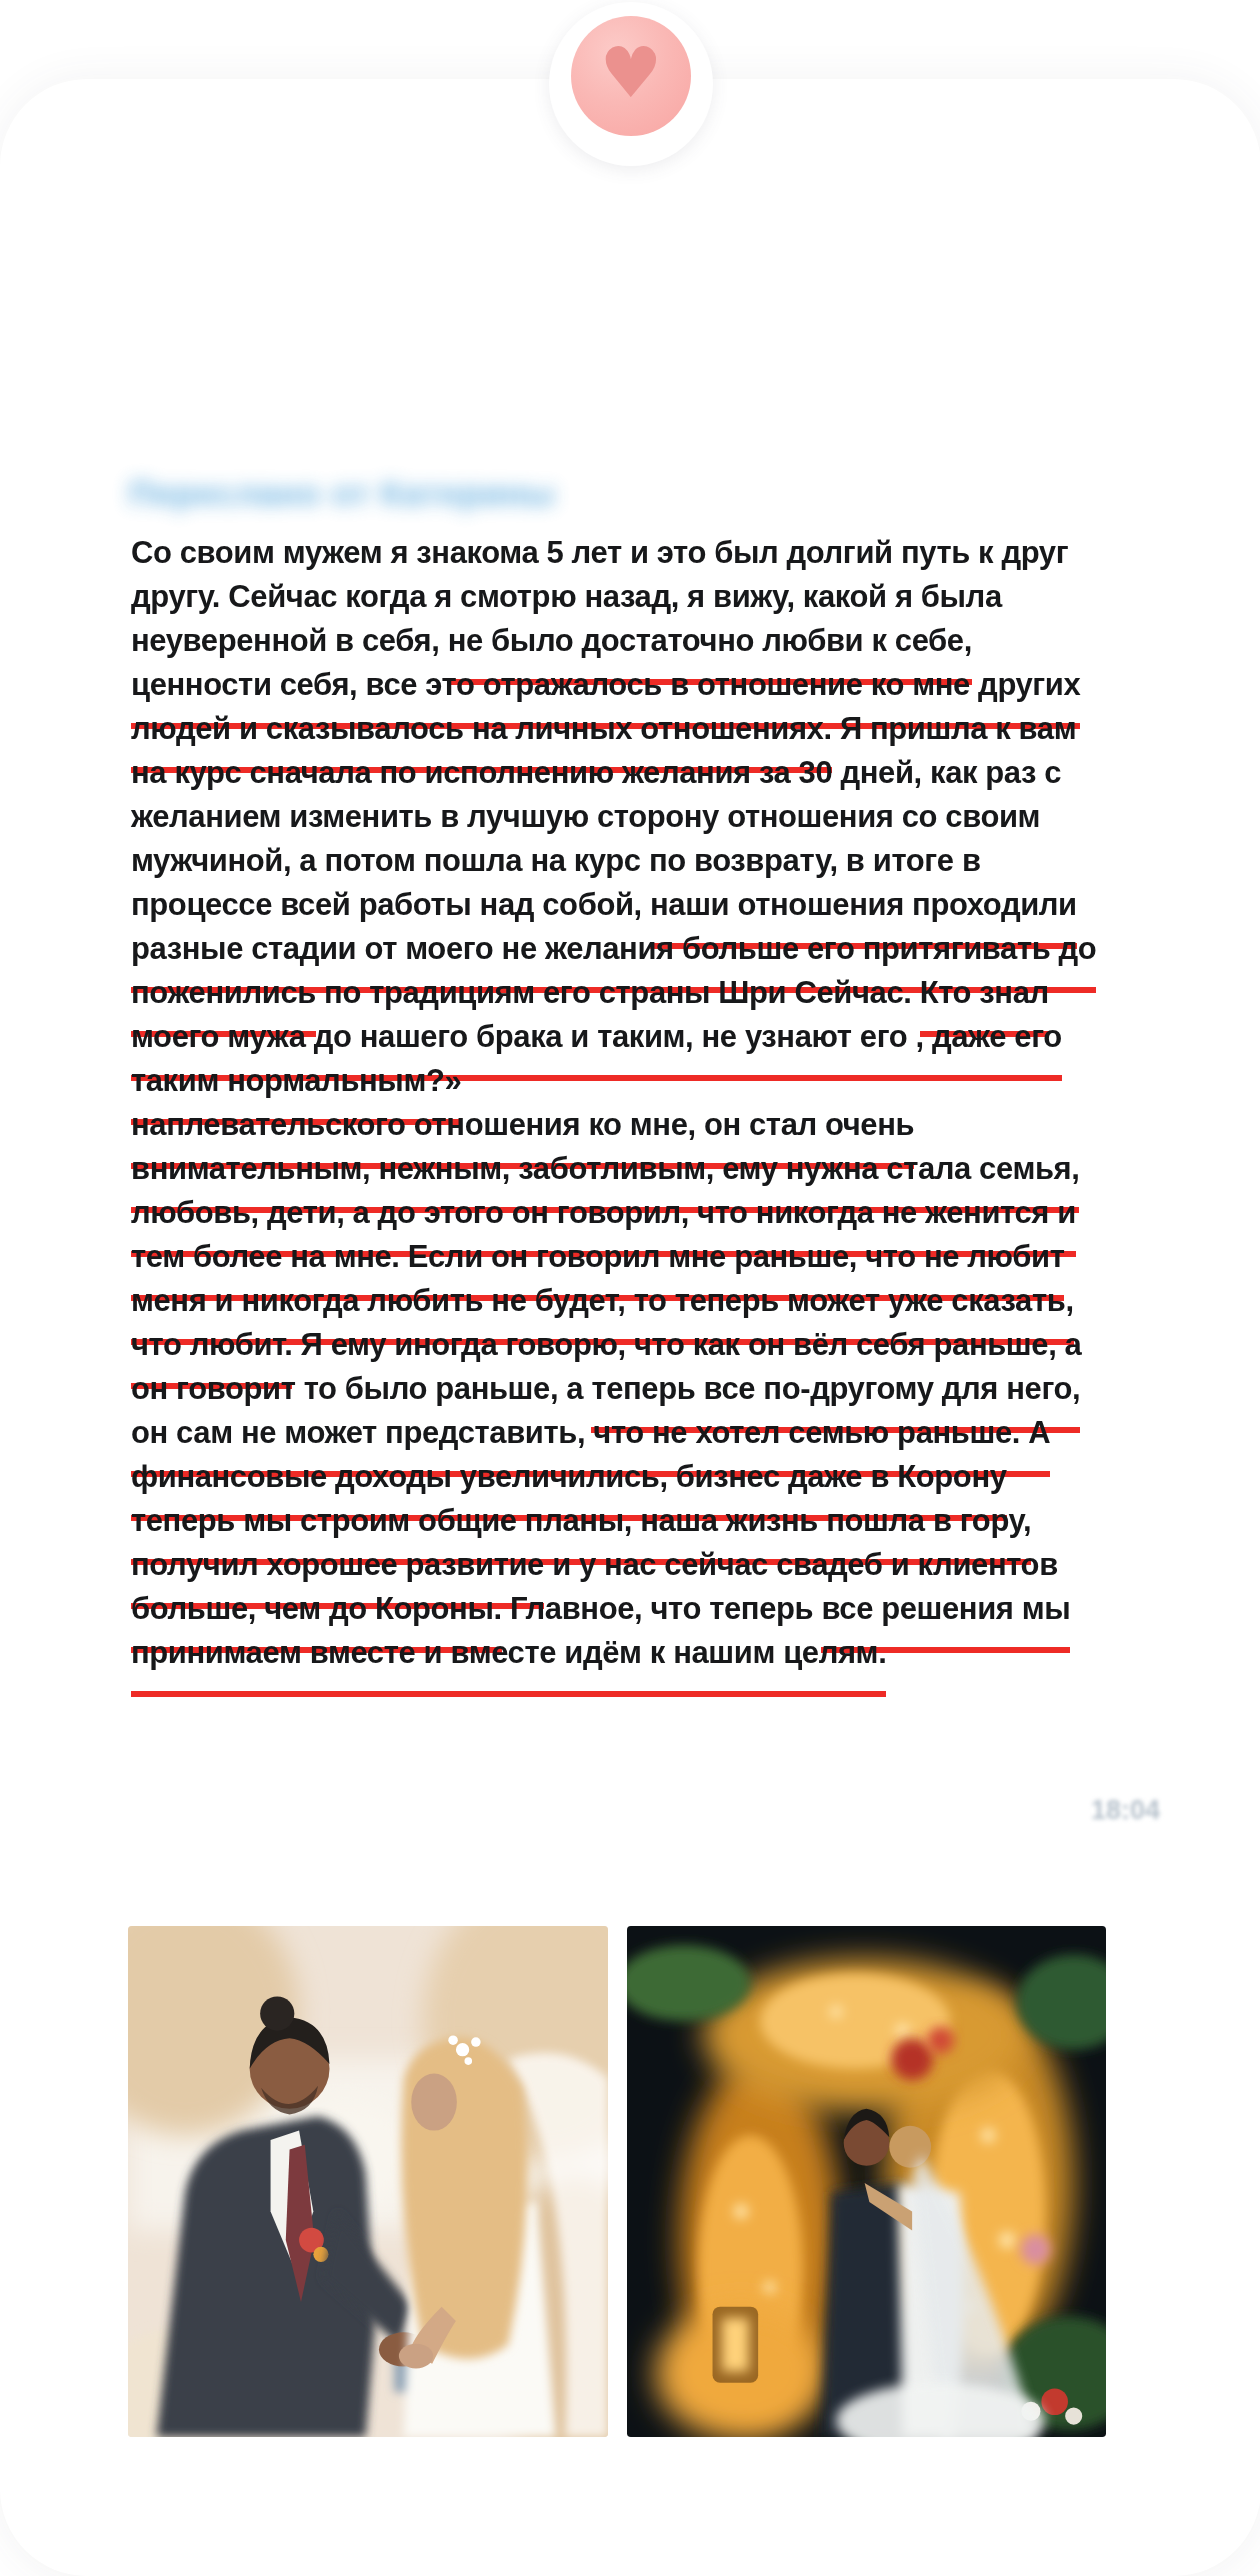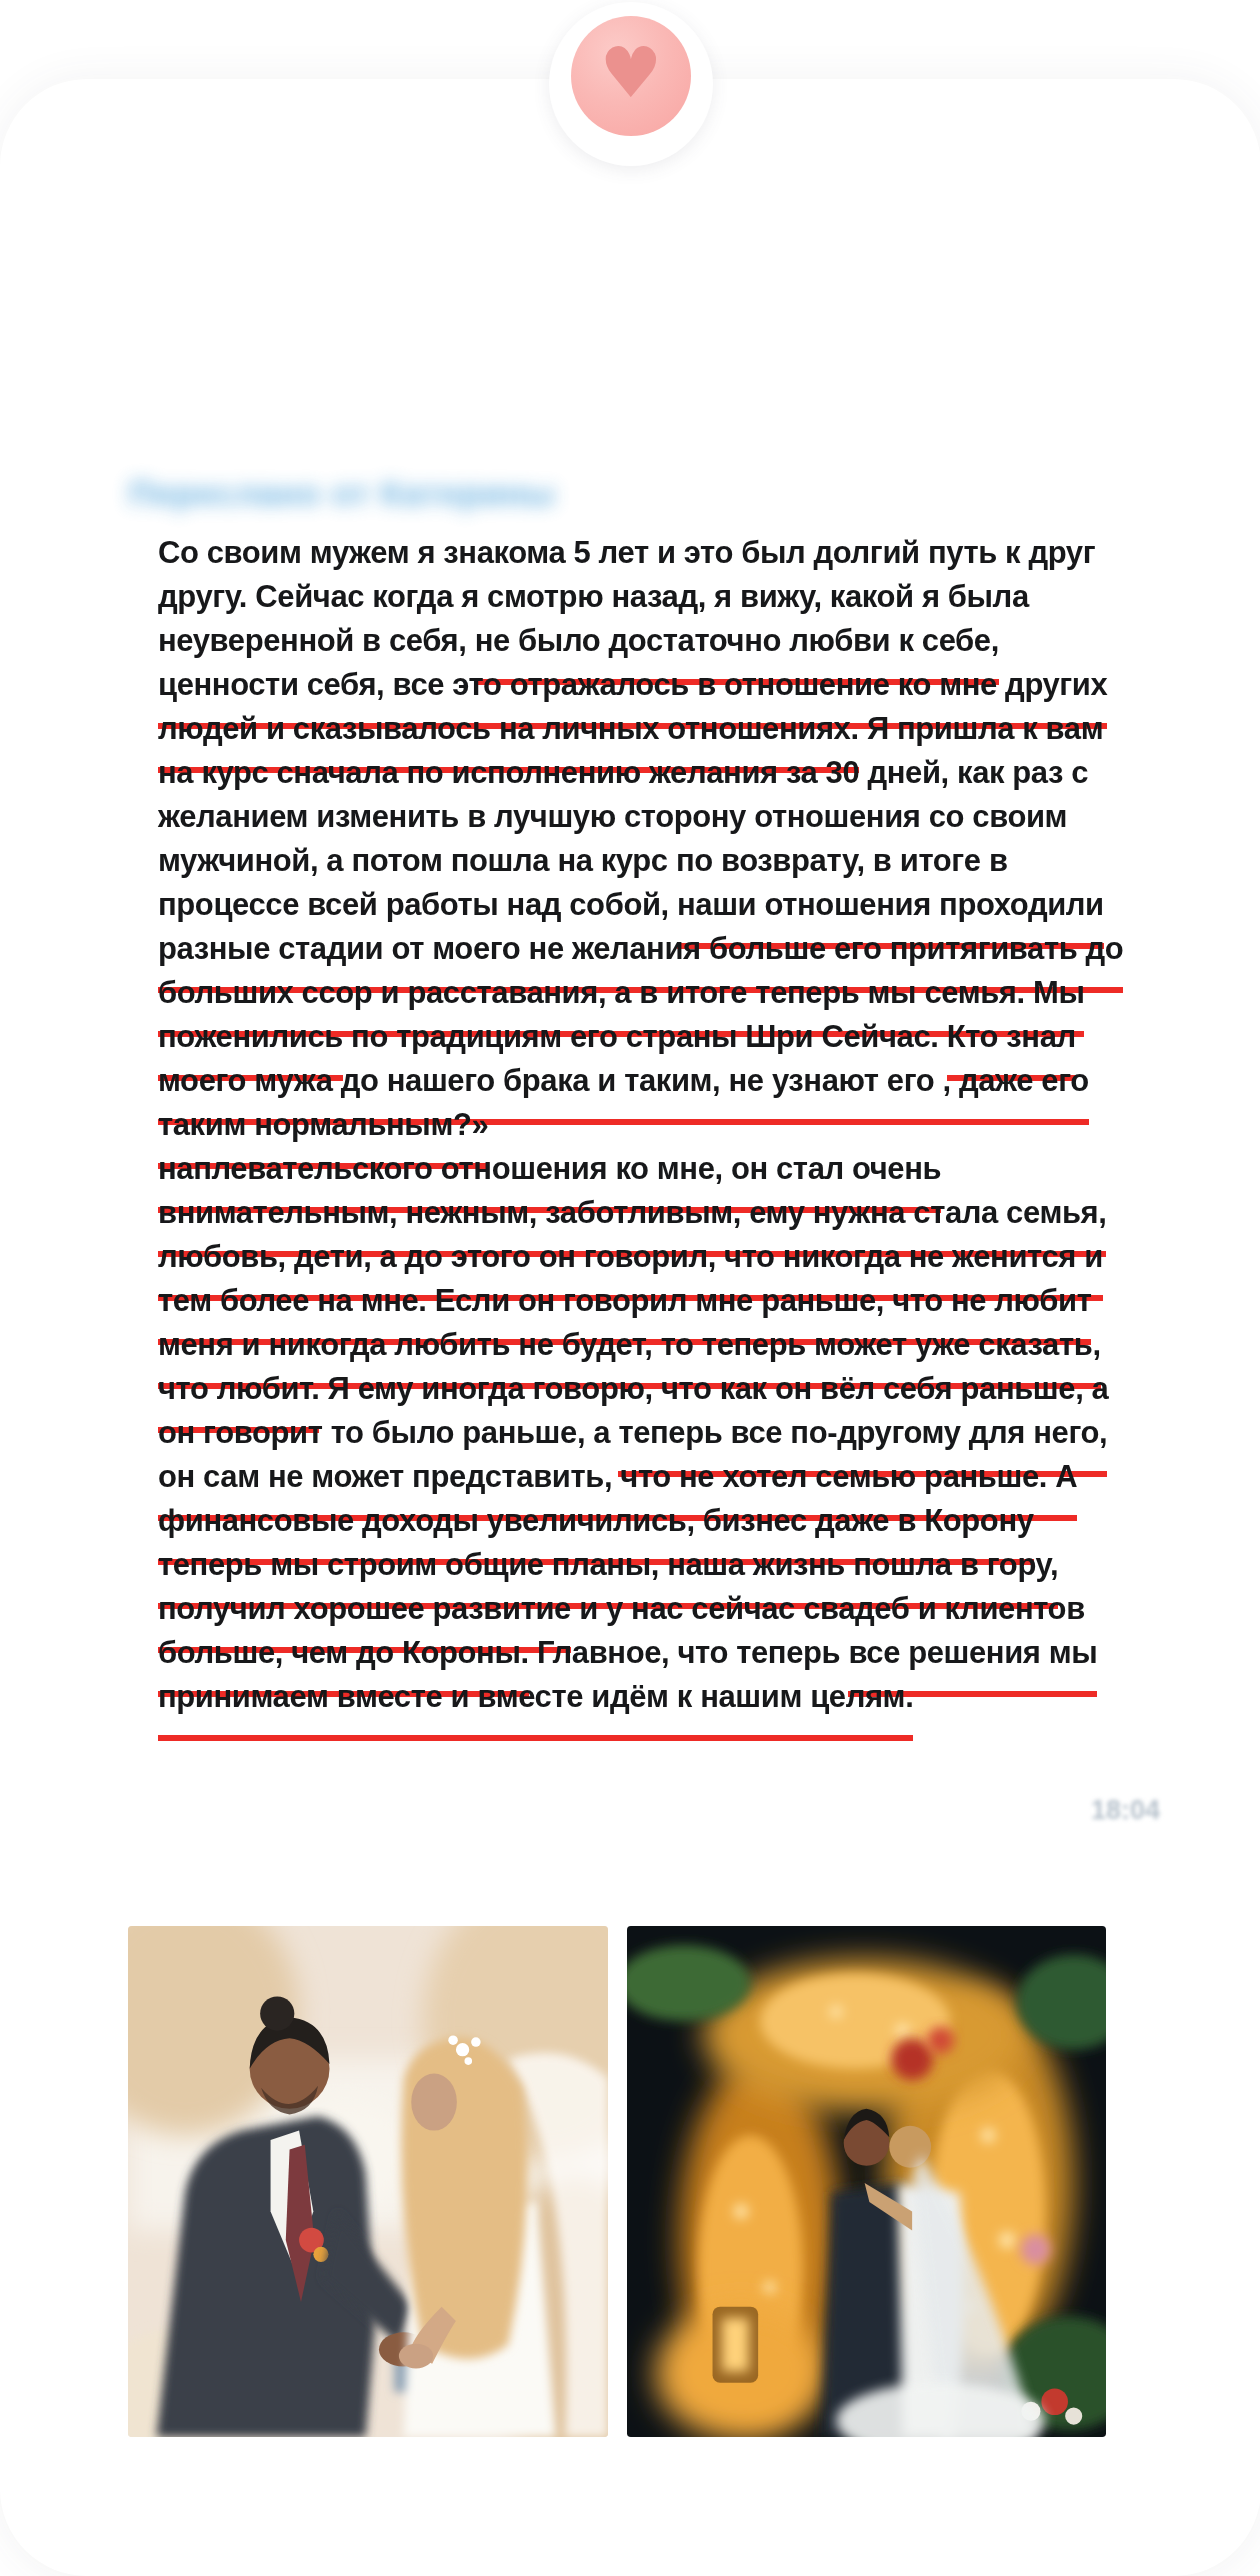--- a/index.html
+++ b/index.html
@@ -62,21 +62,20 @@
     width: 1056px;
     font-size: 31px;
     font-weight: 700;
     letter-spacing: -0.4px;
     color: #17181a;
   }
   .line {
     white-space: nowrap;
     height: 44px;
     line-height: 44px;
-    margin-left: 27px;
   }
   .u {
     border-bottom: 6.7px solid #ee2b26;
     padding-bottom: 21px;
   }
   
   .time {
     position: absolute;
     left: 1069px; top: 1795px;
     width: 91px;
@@ -119,21 +118,20 @@
       <div class="line"><span>Со своим мужем я знакома 5 лет и это был долгий путь к друг</span></div>
       <div class="line"><span>другу. Сейчас когда я смотрю назад, я вижу, какой я была</span></div>
       <div class="line"><span>неуверенной в себя, </span><span class="u">не было достаточно любви к себе,</span></div>
       <div class="line"><span class="u">ценности себя, все это отражалось в отношение ко мне других</span></div>
       <div class="line"><span class="u">людей и сказывалось на личных отношениях.</span><span> Я пришла к вам</span></div>
       <div class="line"><span>на курс сначала по исполнению желания за 30 дней, как раз с</span></div>
       <div class="line"><span>желанием изменить в лучшую сторону отношения со своим</span></div>
       <div class="line"><span>мужчиной, а потом пошла на курс по возврату, в итоге в</span></div>
       <div class="line"><span>процессе всей работы над собой, </span><span class="u">наши отношения проходили</span></div>
       <div class="line"><span class="u">разные стадии от моего не желания больше его притягивать до</span></div>
-      <div class="line"><span class="u">больших ссор и расставания, а в итоге теперь мы семья. Мы</span></div>
       <div class="line"><span class="u">поженились</span><span> по традициям его страны Шри Сейчас. </span><span class="u">Кто знал</span></div>
       <div class="line"><span class="u">моего мужа до нашего брака и таким, не узнают его , даже его</span></div>
       <div class="line"><span class="u">таким нормальным?»</span></div>
       <div class="line"><span class="u">наплевательского отношения ко мне, он стал очень</span></div>
       <div class="line"><span class="u">внимательным, нежным, заботливым, ему нужна стала семья,</span></div>
       <div class="line"><span class="u">любовь, дети, а до этого он говорил, что никогда не женится и</span></div>
       <div class="line"><span class="u">тем более на мне. Если он говорил мне раньше, что не любит</span></div>
       <div class="line"><span class="u">меня и никогда любить не будет, то теперь может уже сказать,</span></div>
       <div class="line"><span class="u">что любит.</span><span> Я ему иногда говорю, что как он вёл себя раньше, а</span></div>
       <div class="line"><span>он говорит то было раньше, а </span><span class="u">теперь все по-другому для него,</span></div>

